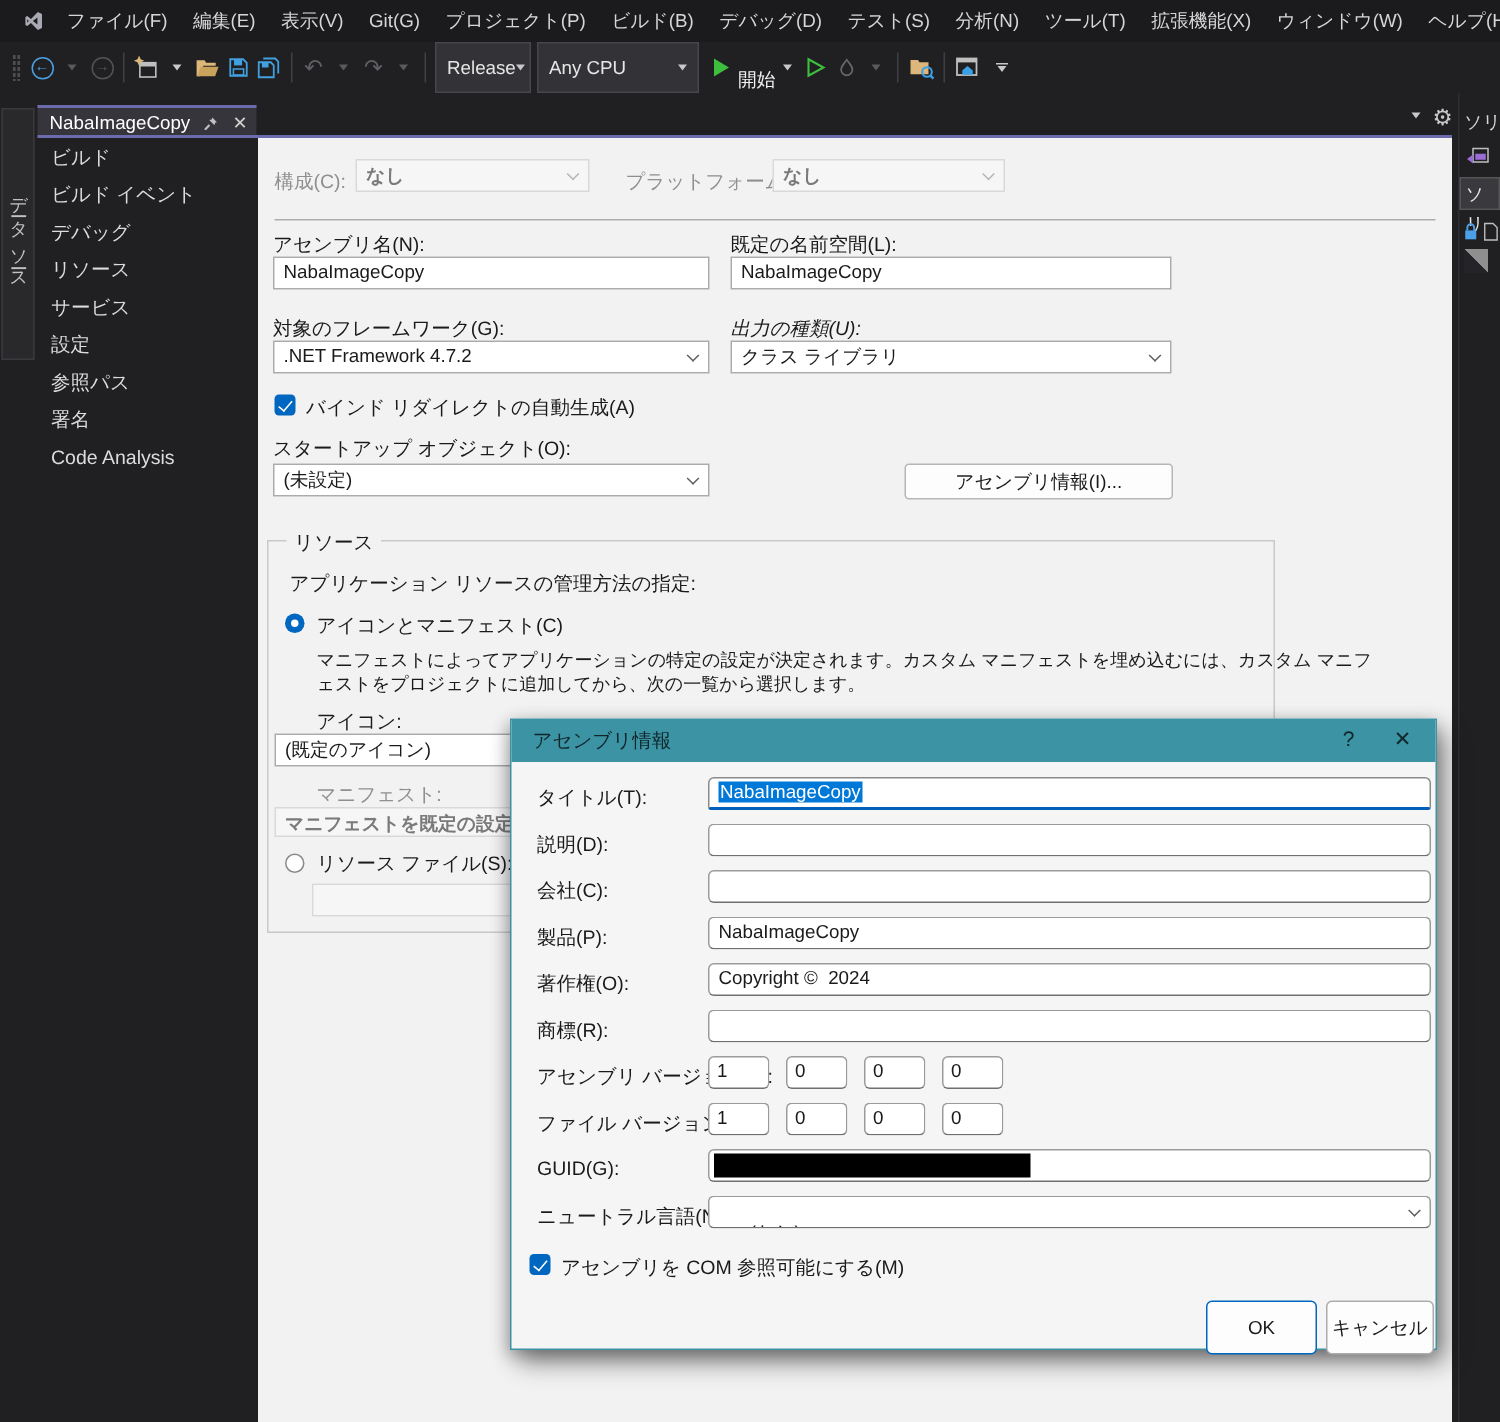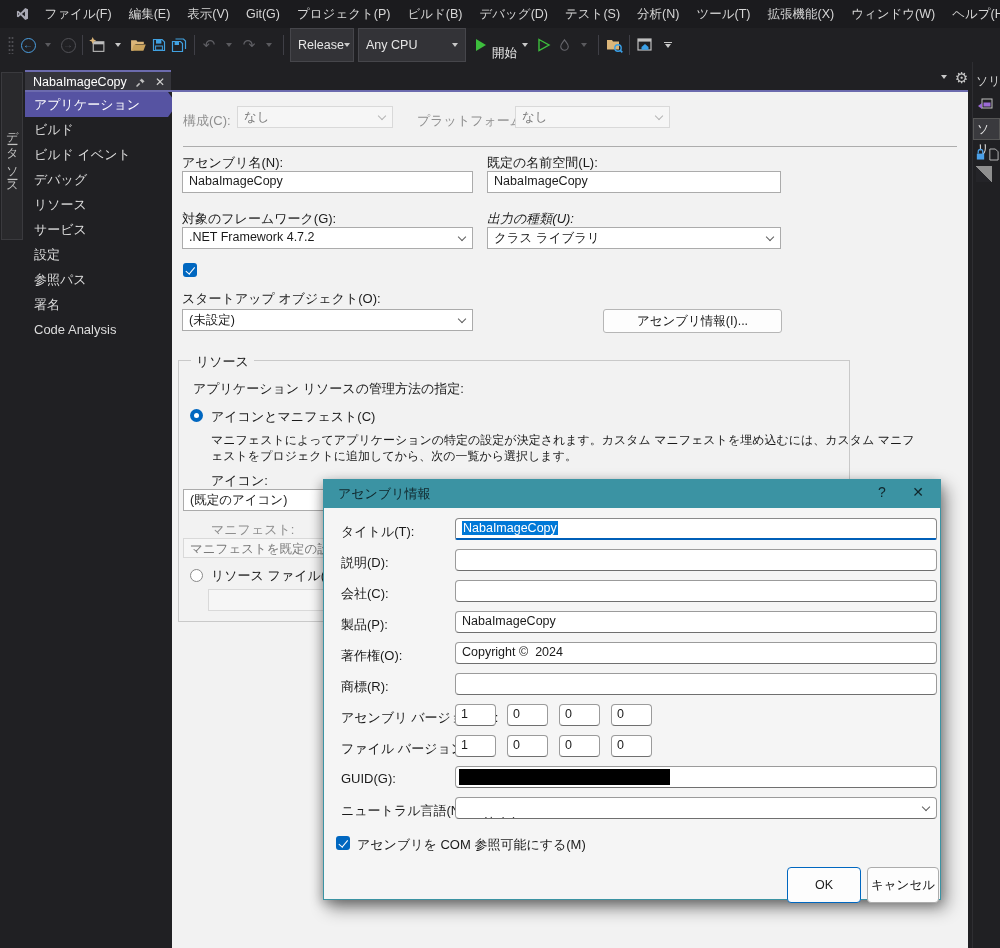--- a/index.html
+++ b/index.html
@@ -42,37 +42,37 @@
   .nav-item.sel{background:#5653a2;color:#fff;width:152px;
     clip-path:polygon(0 0,calc(100% - 9px) 0,100% 50%,calc(100% - 9px) 100%,0 100%);}
   
   #page{left:172px;top:92px;width:796px;height:856px;background:#f2f2f2;}
   .lbl{position:absolute;font-size:13px;color:#1a1a1a;white-space:nowrap;}
   .lbl.dis{color:#8f8f8f;}
   .tb{position:absolute;height:22px;background:#fff;border:1px solid #abababa8;border-color:#ababab;
     font-size:12.5px;padding:2px 6px;white-space:nowrap;overflow:hidden;}
   .combo{position:absolute;height:22px;background:#fff;border:1px solid #ababab;font-size:12.5px;
     padding:2px 20px 2px 6px;white-space:nowrap;overflow:hidden;}
-  .combo.dis,.tb.dis{background:#f6f6f6;border-color:#d9d9d9;color:#7a7a7a;}
+  .combo.dis,.tb.dis{background:#f6f6f6;border-color:#d9d9d9;color:#7a7a7a;font-weight:bold;}
   .chev{position:absolute;right:7px;top:6px;width:6px;height:6px;border-right:1.4px solid #5e5e5e;border-bottom:1.4px solid #5e5e5e;transform:rotate(45deg);}
   .chev.dim{border-color:#b5b5b5;}
   .hline{position:absolute;height:1px;background:#adadad;}
   .check{position:absolute;width:14px;height:14px;background:#0067c0;border-radius:3px;}
   .check::after{content:"";position:absolute;left:4.5px;top:1.5px;width:3.5px;height:7.5px;
     border-right:1.6px solid #fff;border-bottom:1.6px solid #fff;transform:rotate(40deg);}
   .radio-on{position:absolute;width:13px;height:13px;border-radius:50%;background:#0067c0;}
   .radio-on::after{content:"";position:absolute;left:4px;top:4px;width:5px;height:5px;border-radius:50%;background:#fff;}
   .radio-off{position:absolute;width:13px;height:13px;border-radius:50%;background:#fff;border:1px solid #8a8a8a;}
   .gbox{position:absolute;border:1px solid #c9c9c9;}
   .glegend{position:absolute;top:-8px;left:12px;background:#f2f2f2;padding:0 5px;font-size:13px;}
   .btn-light{position:absolute;background:#fdfdfd;border:1px solid #b6b6b6;border-radius:3px;
     font-size:12.5px;display:flex;align-items:center;justify-content:center;}
   .small{font-size:12px;}
   
-  #dialog{left:323px;top:479px;width:618px;height:421px;background:#f5f5f5;border:1px solid #3b93a3;
+  #dialog{left:340px;top:479px;width:618px;height:421px;background:#f5f5f5;border:1px solid #3b93a3;
     box-shadow:5px 8px 16px rgba(0,0,0,.45), -2px 3px 10px rgba(0,0,0,.25);}
   #dlg-titlebar{position:absolute;left:0;top:0;width:100%;height:28px;background:#3b93a3;display:flex;align-items:center;}
   #dlg-title{font-size:13px;color:#10262b;padding-left:14px;}
   .dlg-cap{position:absolute;top:4px;color:#10262b;font-size:14px;width:20px;text-align:center;}
   .d-lbl{position:absolute;left:17px;font-size:13px;color:#1a1a1a;white-space:nowrap;}
   .d-input{position:absolute;left:131px;width:482px;height:22px;background:#fff;border:1px solid #9b9b9b;
     border-bottom-color:#6f6f6f;border-radius:4px;font-size:12.5px;padding:2px 6px;white-space:pre;overflow:hidden;}
   .d-input.focus{border-color:#8a8a8a;border-bottom:2px solid #005fb8;border-radius:4px 4px 2px 2px;}
   .selhl{background:#0078d7;color:#fff;padding:0 1px;}
   .vbox{position:absolute;width:41px;height:22px;background:#fff;border:1px solid #9b9b9b;border-bottom-color:#6f6f6f;
@@ -231,21 +231,20 @@
         </svg>
     </span>
     <span style="color:#d0d0d0;font-size:12px;margin-left:4px;">✕</span>
   </div>
   <div id="purpleline" class="abs"></div>
 
   <span class="abs" style="left:941px;top:79px;"><span class="tri-down"></span></span>
   <span class="abs doc-ctrl" style="left:955px;top:69px;font-size:15px;">⚙</span>
 
   <div id="sidenav" class="abs">
-    <div class="nav-item sel">アプリケーション</div>
     <div class="nav-item">ビルド</div>
     <div class="nav-item">ビルド イベント</div>
     <div class="nav-item">デバッグ</div>
     <div class="nav-item">リソース</div>
     <div class="nav-item">サービス</div>
     <div class="nav-item">設定</div>
     <div class="nav-item">参照パス</div>
     <div class="nav-item">署名</div>
     <div class="nav-item">Code Analysis</div>
   </div>
@@ -269,20 +268,21 @@
     <span class="lbl" style="left:10px;top:118px;">対象のフレームワーク(G):</span>
     <div class="combo" style="left:10px;top:135px;width:291px;">
       <span>.NET Framework 4.7.2</span><span class="chev"></span>
     </div>
     <span class="lbl" style="left:315px;top:118px;font-style:italic;">出力の種類(U):</span>
     <div class="combo" style="left:315px;top:135px;width:294px;">
       <span>クラス ライブラリ</span><span class="chev"></span>
     </div>
 
     <span class="check" style="left:11px;top:171px;"></span>
+    <span class="lbl" style="left:32px;top:171px;">バインド リダイレクトの自動生成(A)</span>
 
     <span class="lbl" style="left:10px;top:198px;">スタートアップ オブジェクト(O):</span>
     <div class="combo" style="left:10px;top:217px;width:291px;">
       <span>(未設定)</span><span class="chev"></span>
     </div>
     <div class="btn-light" style="left:431px;top:217px;width:179px;height:24px;">アセンブリ情報(I)...</div>
 
     <div class="gbox" style="left:6px;top:268px;width:672px;height:262px;">
       <span class="glegend">リソース</span>
       <span class="lbl" style="left:14px;top:19px;">アプリケーション リソースの管理方法の指定:</span>

